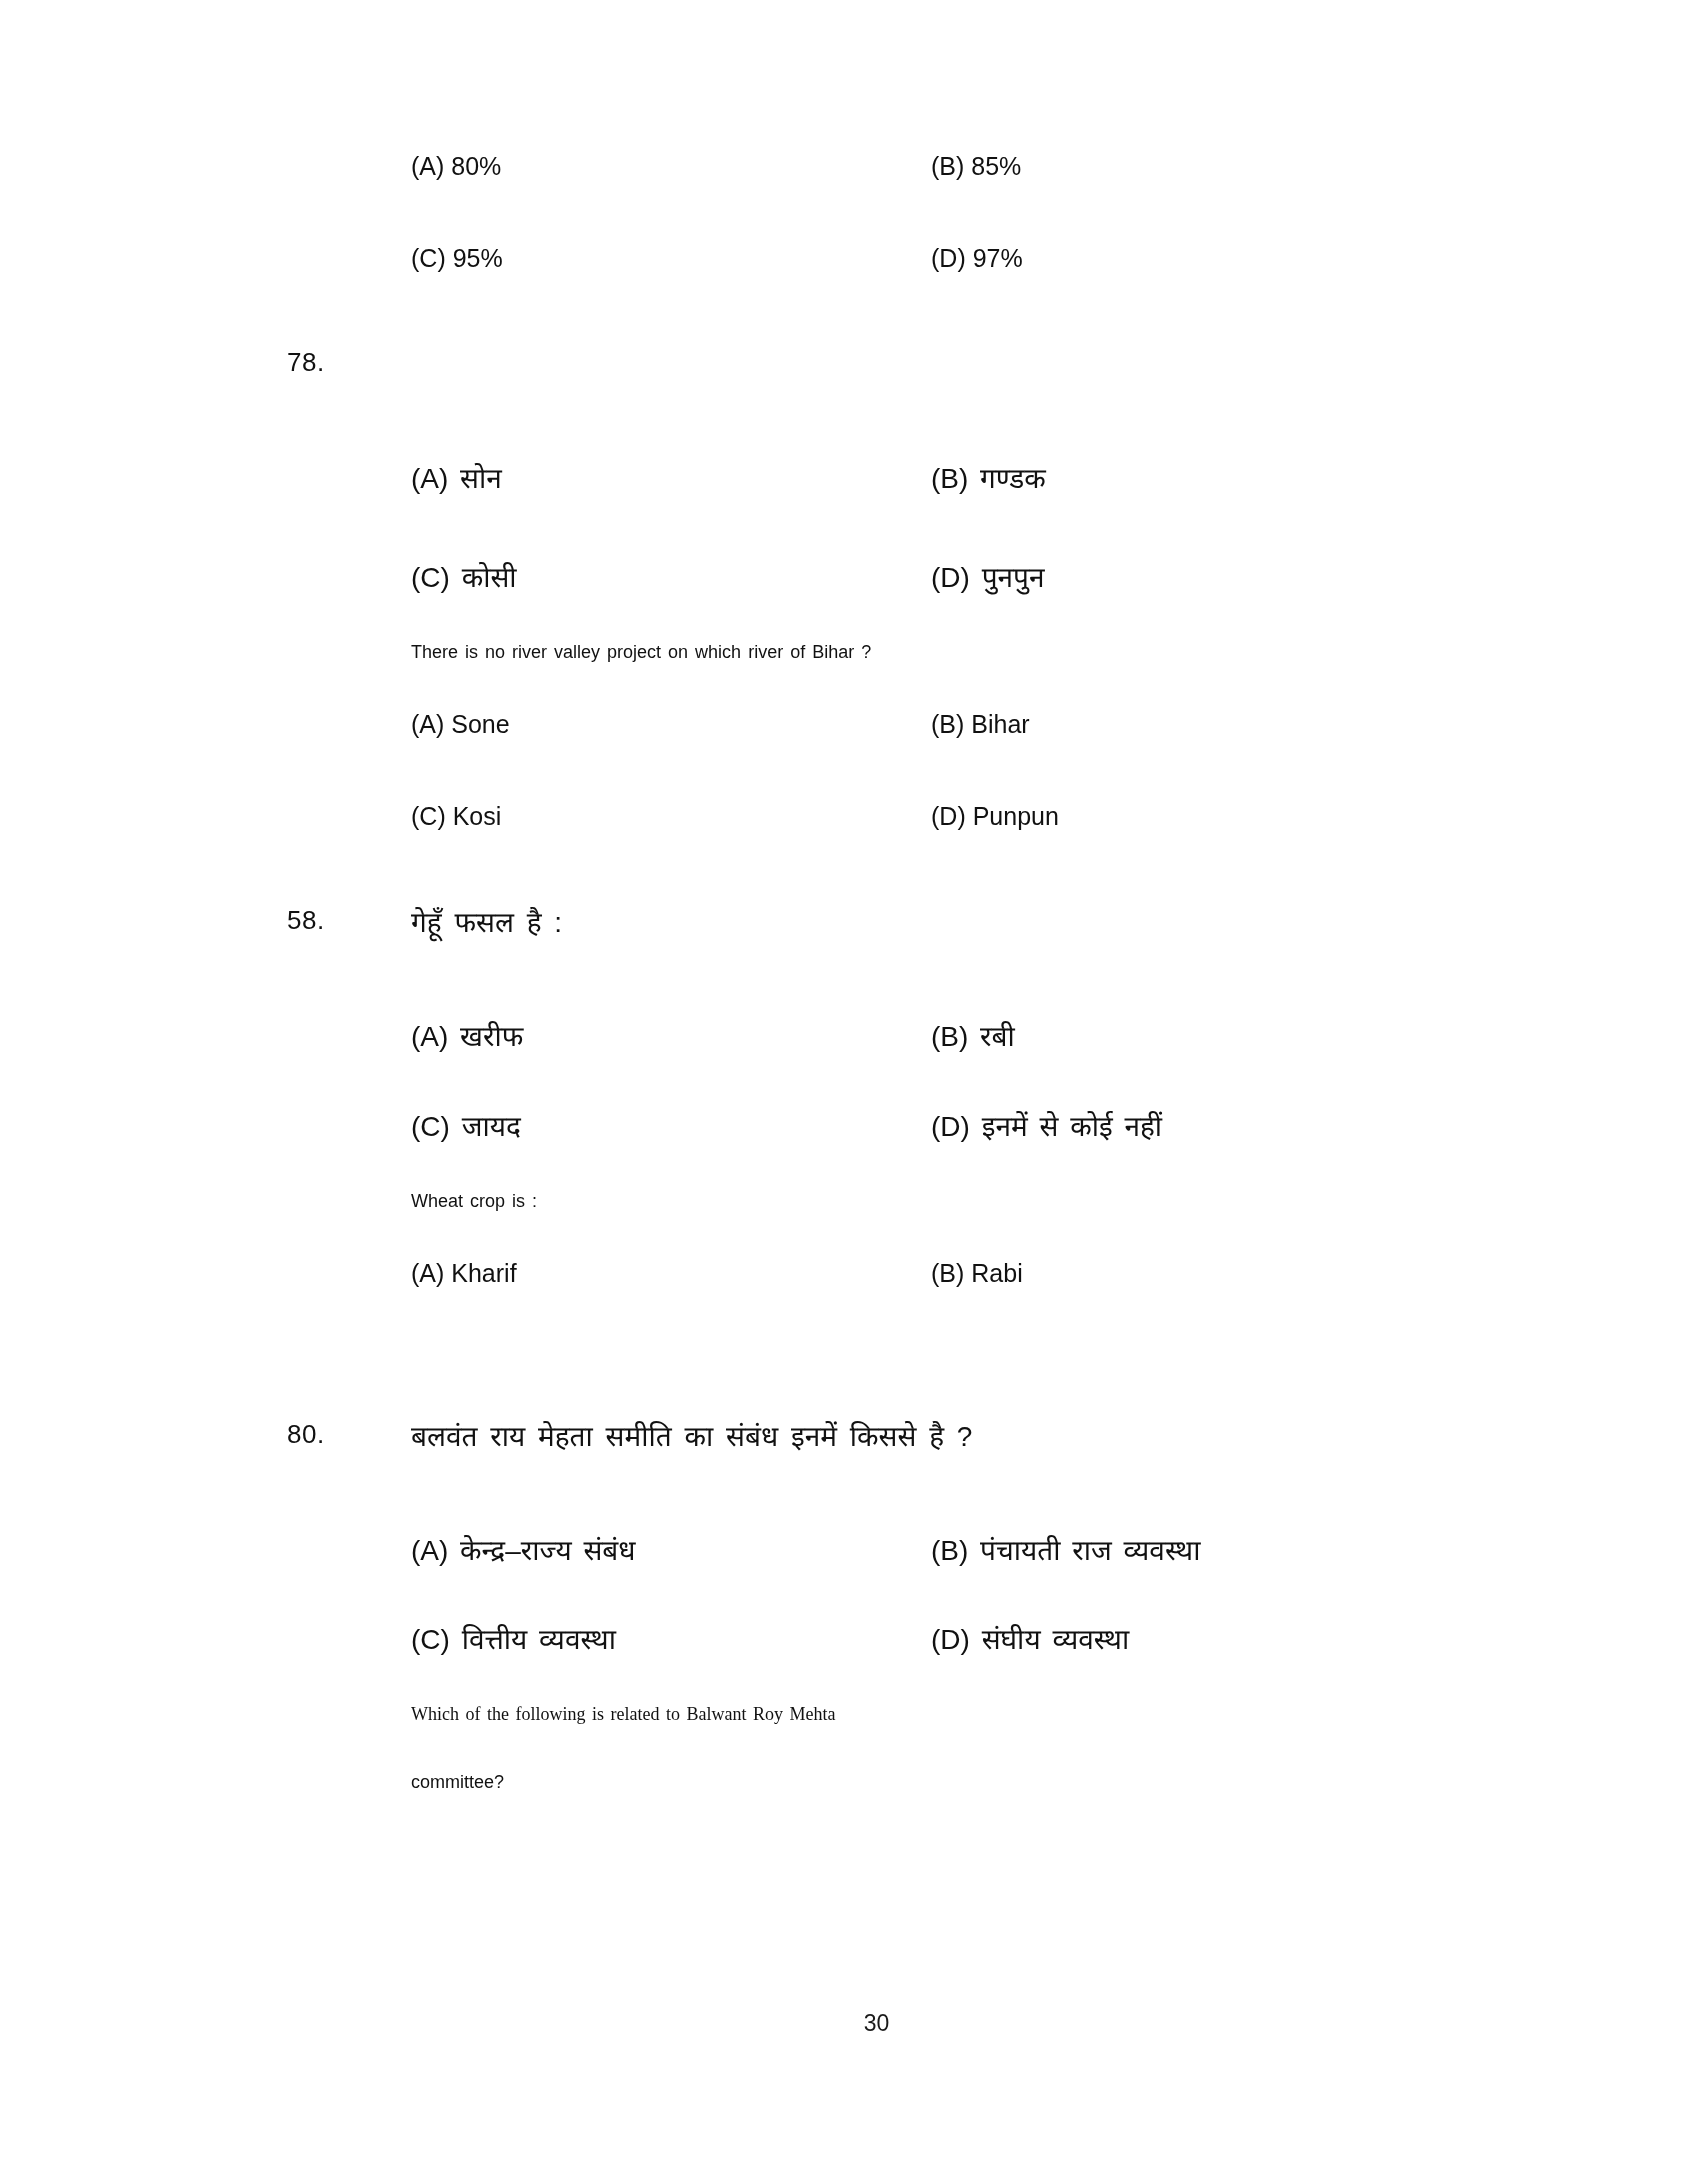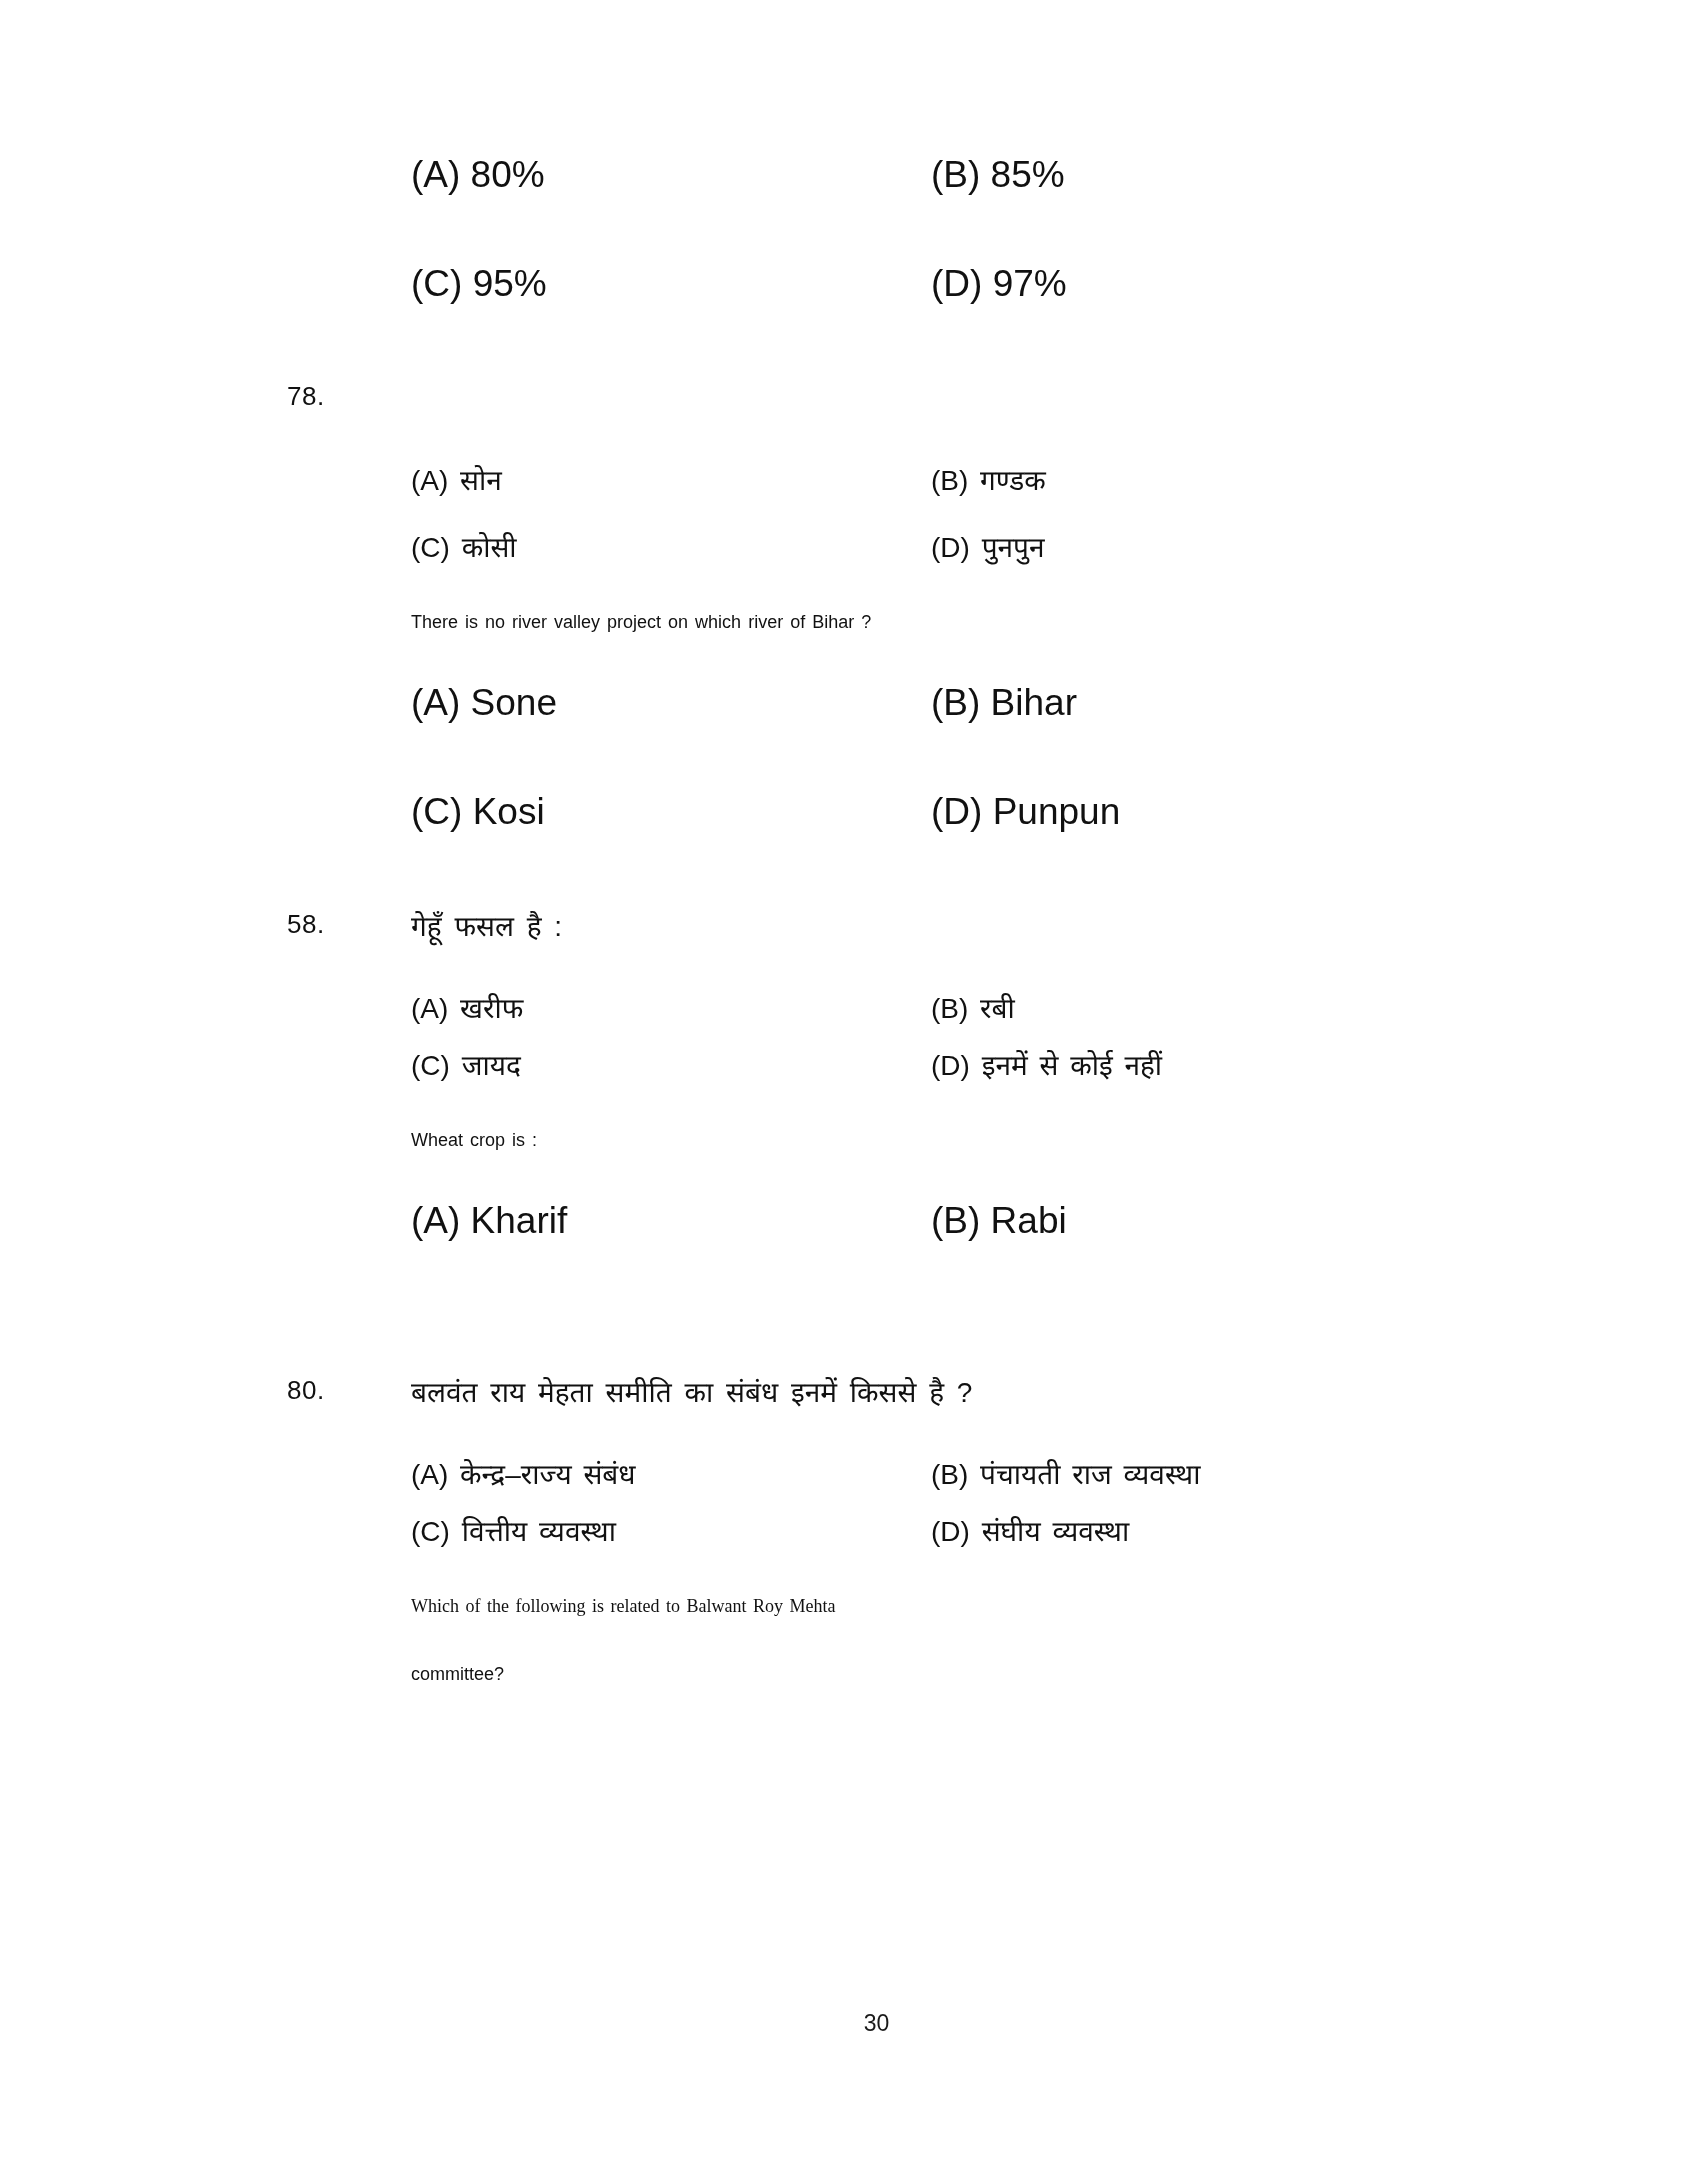--- a/index.html
+++ b/index.html
@@ -82,27 +82,28 @@
     font-family: Liberation Serif, serif;
   }
 
   .options {
     margin-left: 119px;
     display: flex;
     width: 1059px;
   }
 
   .opt {
-    font-size: 37px;
+    font-size: 25px;
     line-height: 1.4;
     white-space: nowrap;
   }
   .opt.hindi {
     font-size: 28px;
     word-spacing: 4px;
+    margin-top: 32px;
   }
 
   .opt-left {
     width: 520px;
     flex: 0 0 520px;
   }
   .opt-right {
     flex: 1 1 auto;
   }
 

